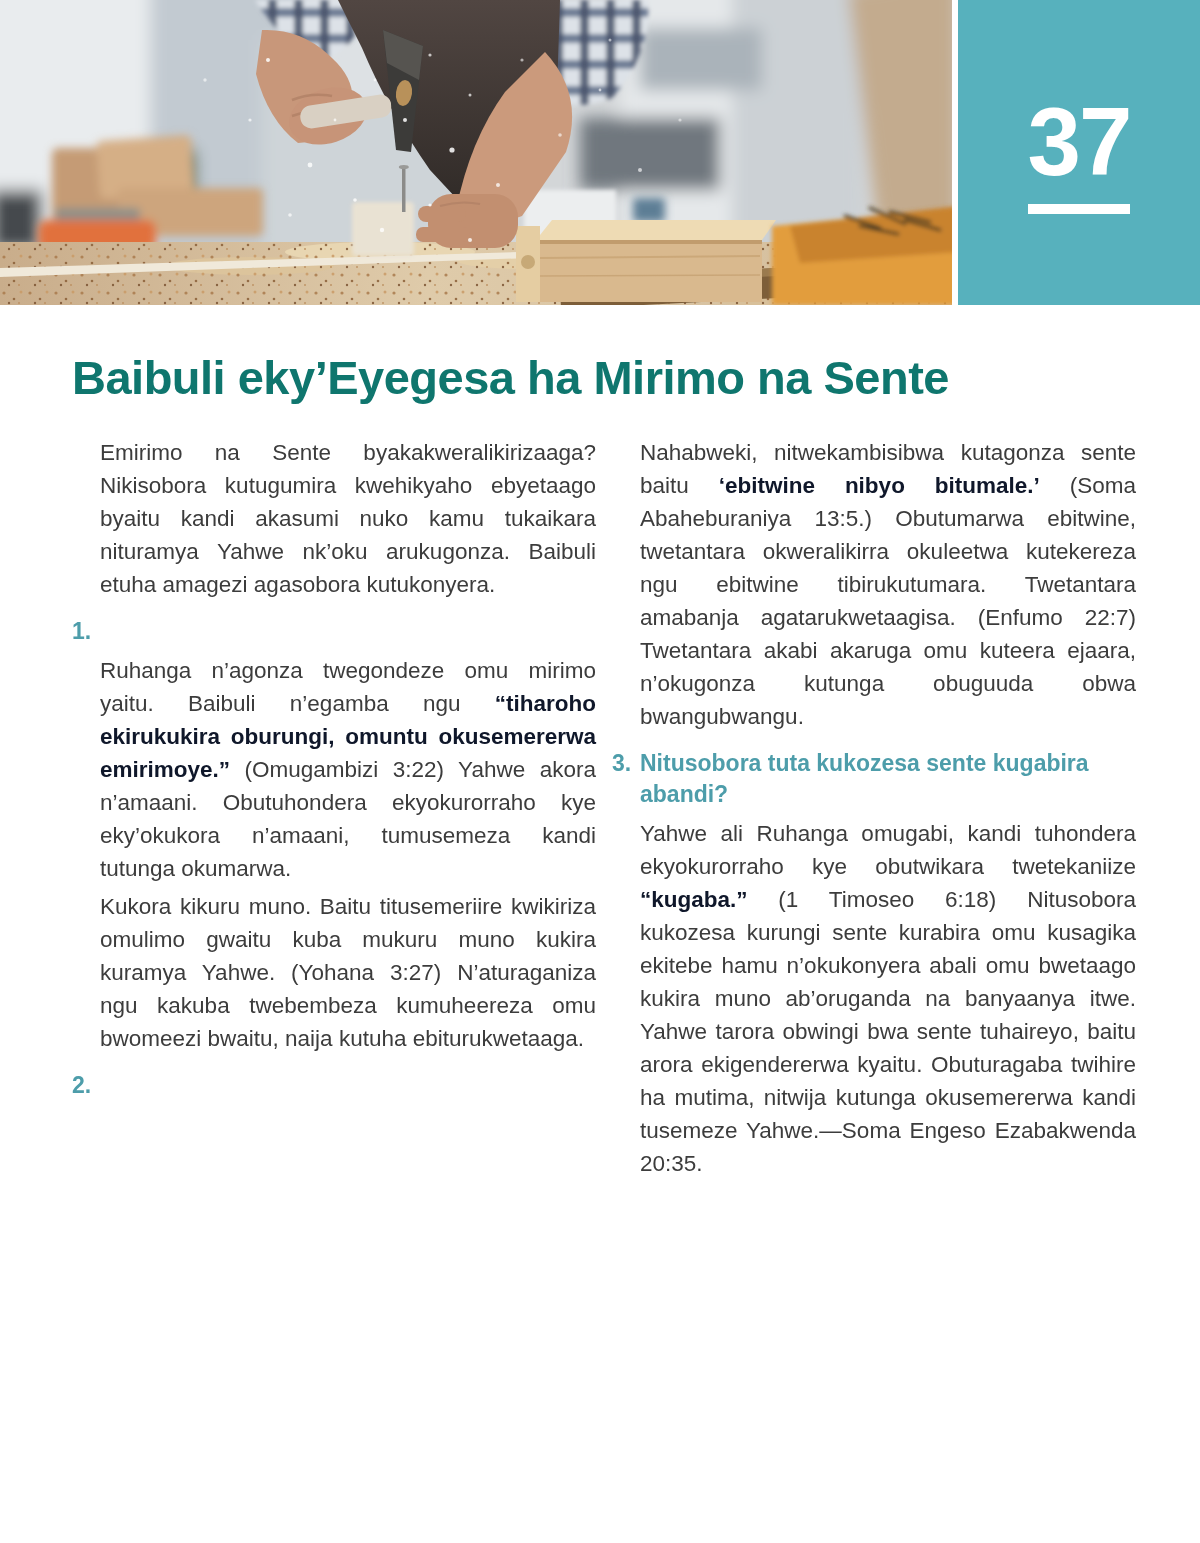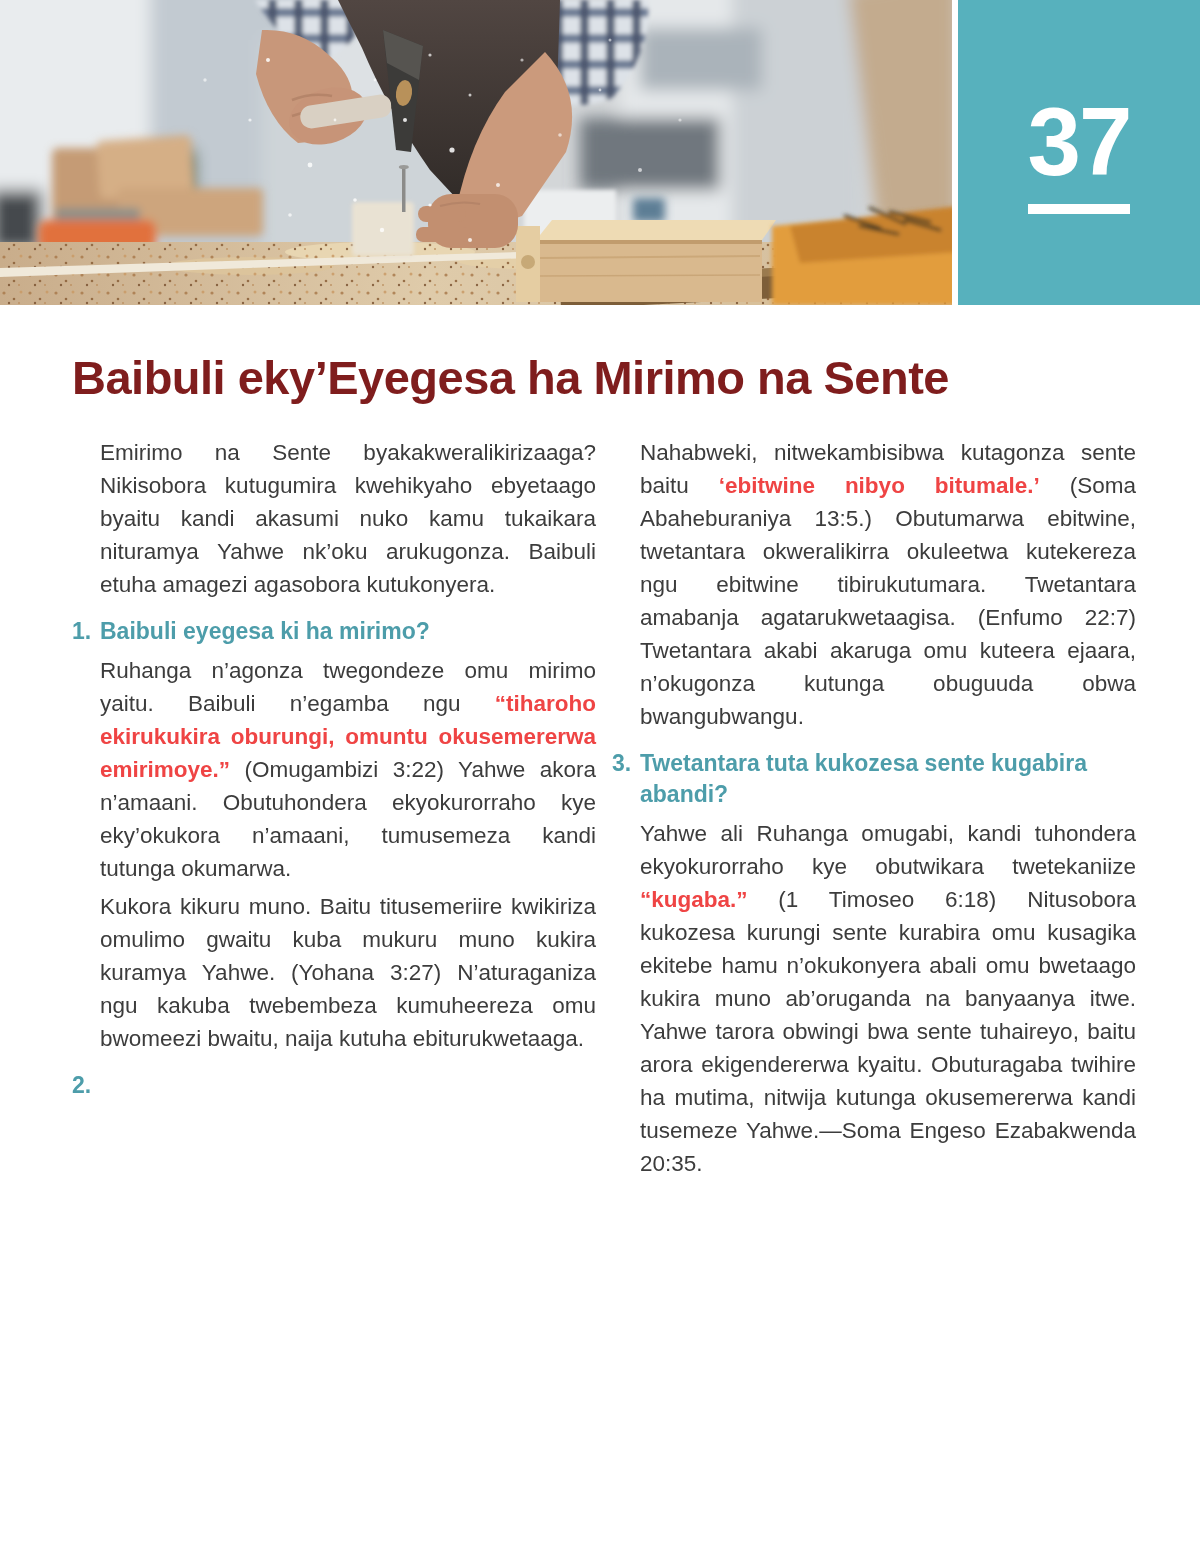--- a/index.html
+++ b/index.html
@@ -23,40 +23,40 @@
   }
   .lesson-number{
     color:#ffffff;font-size:96px;line-height:1;font-weight:700;
     letter-spacing:-2px;
   }
   .lesson-underline{width:102px;height:10px;background:#ffffff;margin-top:14px;}
   
   .title{
     margin:44px 64px 0 72px;
     font-size:47px;line-height:1.25;font-weight:700;
-    letter-spacing:-0.5px;color:#7f1d1d;
+    letter-spacing:-0.5px;color:#0f766e;
   }
   
   .columns{
     display:flex;gap:16px;
     padding:28px 64px 0 72px;
   }
   .col{flex:1;min-width:0;}
   .para,.intro{
     margin:0 0 5px 28px;
     font-size:22.5px;line-height:33px;
     text-align:justify;
   }
   .q{
     display:flex;
     margin:15px 0 7px 0;
     font-size:23px;line-height:31px;font-weight:700;
   }
   .qnum{width:28px;flex-shrink:0;}
-  .para strong{font-weight:700;color:#ef4444;}
+  .para strong{font-weight:700;color:#0f172a;}
 </style>
 </head>
 <body>
 
 <div class="page">
 
   <header class="hero">
     <div class="hero-photo">
       <svg viewBox="0 0 952 305" preserveAspectRatio="none">
         <defs>
@@ -225,40 +225,39 @@
 
   <h1 class="title">Baibuli eky’Eyegesa ha Mirimo na Sente</h1>
 
   <main class="columns">
 
     <div class="col">
       <p class="intro">Emirimo na Sente byakakweralikirizaaga? Nikisobora kutugumira kwehikyaho ebyetaago byaitu kandi akasumi nuko kamu tukaikara nituramya Yahwe nk’oku arukugonza. Baibuli etuha amagezi agasobora kutukonyera.</p>
 
       <h2 class="q" style="color:#4d9daa;">
         <span class="qnum">1.</span>
-        <span class="qtext">Baibuli eyegesa ki ha mirimo?</span>
       </h2>
       <p class="para">
         <span>Ruhanga n’agonza twegondeze omu mirimo yaitu. Baibuli n’egamba ngu </span><strong>“tiharoho ekirukukira oburungi, omuntu okusemererwa emirimoye.”</strong><span> (Omugambizi 3:22) Yahwe akora n’amaani. Obutuhondera ekyokurorraho kye eky’okukora n’amaani, tumusemeza kandi tutunga okumarwa.</span>
       </p>
       <p class="para">Kukora kikuru muno. Baitu titusemeriire kwikiriza omulimo gwaitu kuba mukuru muno kukira kuramya Yahwe. (Yohana 3:27) N’aturaganiza ngu kakuba twebembeza kumuheereza omu bwomeezi bwaitu, naija kutuha ebiturukwetaaga.</p>
 
       <h2 class="q" style="color:#4d9daa;">
         <span class="qnum">2.</span>
       </h2>
     </div>
 
     <div class="col">
       <p class="para" style="margin-left:28px;">
         <span>Nahabweki, nitwekambisibwa kutagonza sente baitu </span><strong>‘ebitwine nibyo bitumale.’</strong><span> (Soma Abaheburaniya 13:5.) Obutumarwa ebitwine, twetantara okweralikirra okuleetwa kutekereza ngu ebitwine tibirukutumara. Twetantara amabanja agatarukwetaagisa. (Enfumo 22:7) Twetantara akabi akaruga omu kuteera ejaara, n’okugonza kutunga obuguuda obwa bwangubwangu.</span>
       </p>
 
       <h2 class="q" style="color:#4d9daa;">
         <span class="qnum">3.</span>
-        <span class="qtext">Twetantara tuta kukozesa sente kugabira abandi?</span>
+        <span class="qtext">Nitusobora tuta kukozesa sente kugabira abandi?</span>
       </h2>
       <p class="para">
         <span>Yahwe ali Ruhanga omugabi, kandi tuhondera ekyokurorraho kye obutwikara twetekaniize </span><strong>“kugaba.”</strong><span> (1 Timoseo 6:18) Nitusobora kukozesa kurungi sente kurabira omu kusagika ekitebe hamu n’okukonyera abali omu bwetaago kukira muno ab’oruganda na banyaanya itwe. Yahwe tarora obwingi bwa sente tuhaireyo, baitu arora ekigendererwa kyaitu. Obuturagaba twihire ha mutima, nitwija kutunga okusemererwa kandi tusemeze Yahwe.—Soma Engeso Ezabakwenda 20:35.</span>
       </p>
     </div>
 
   </main>
 </div>
 
 </body></html>

